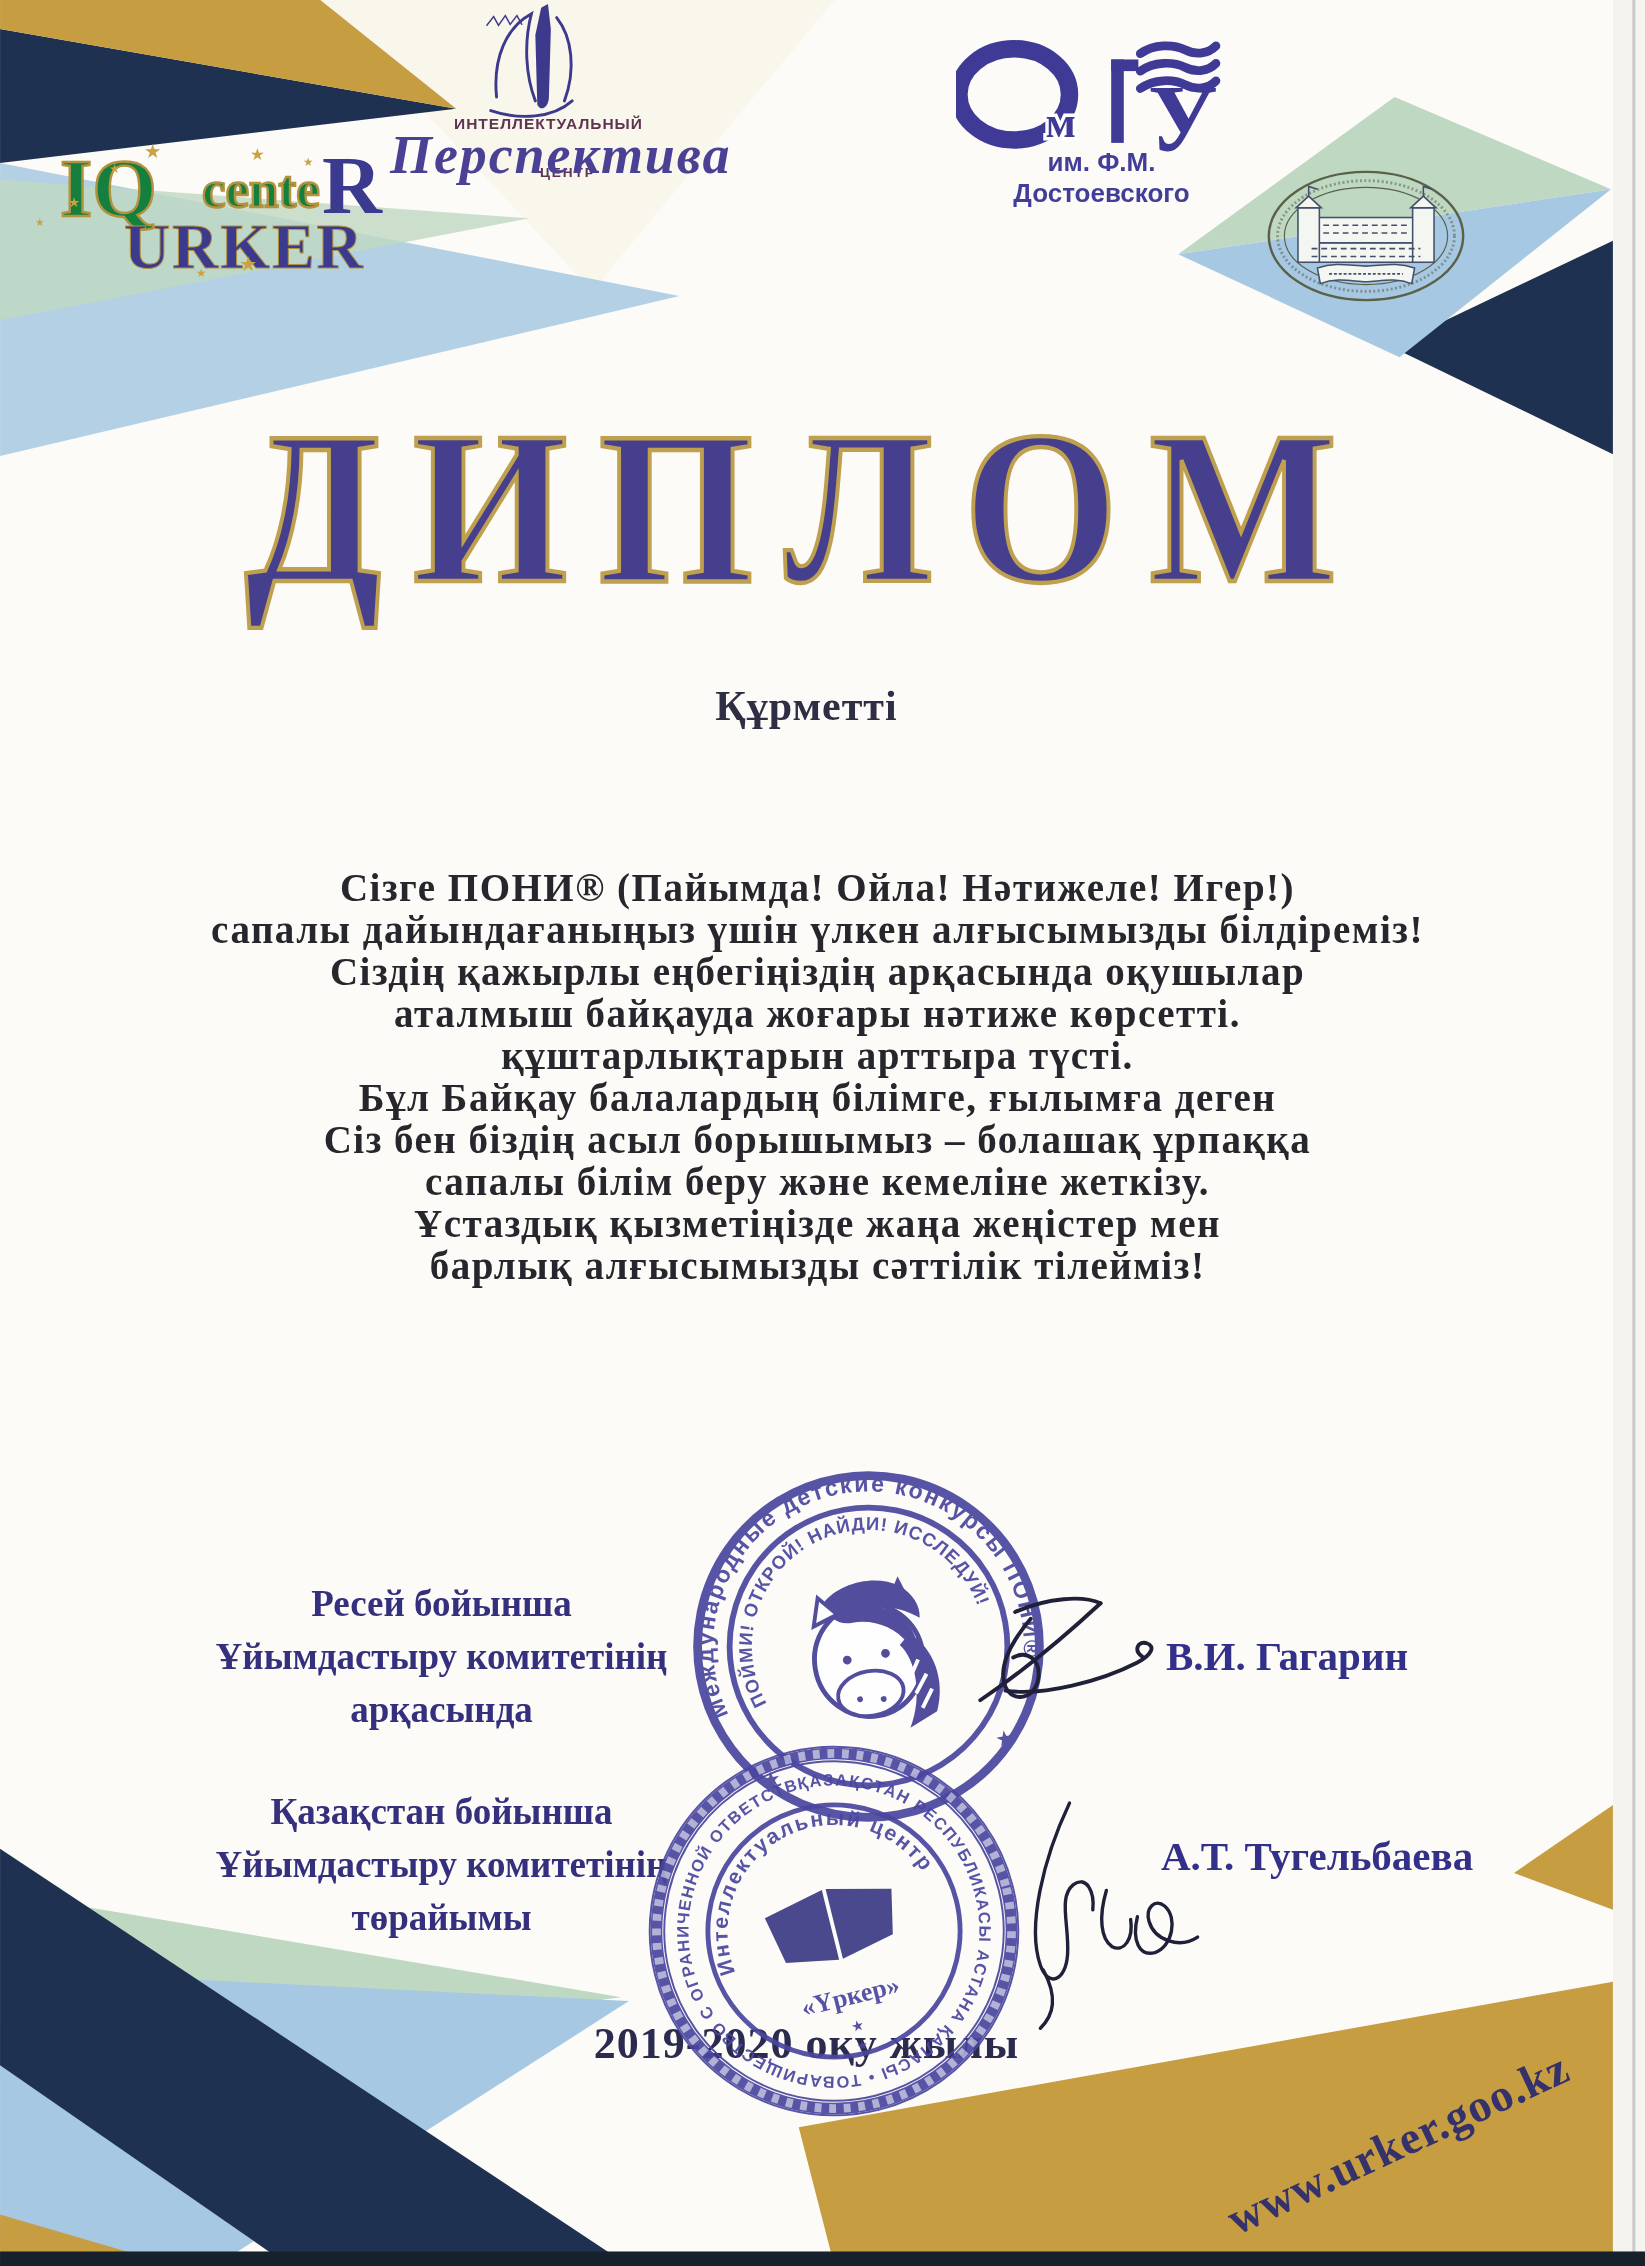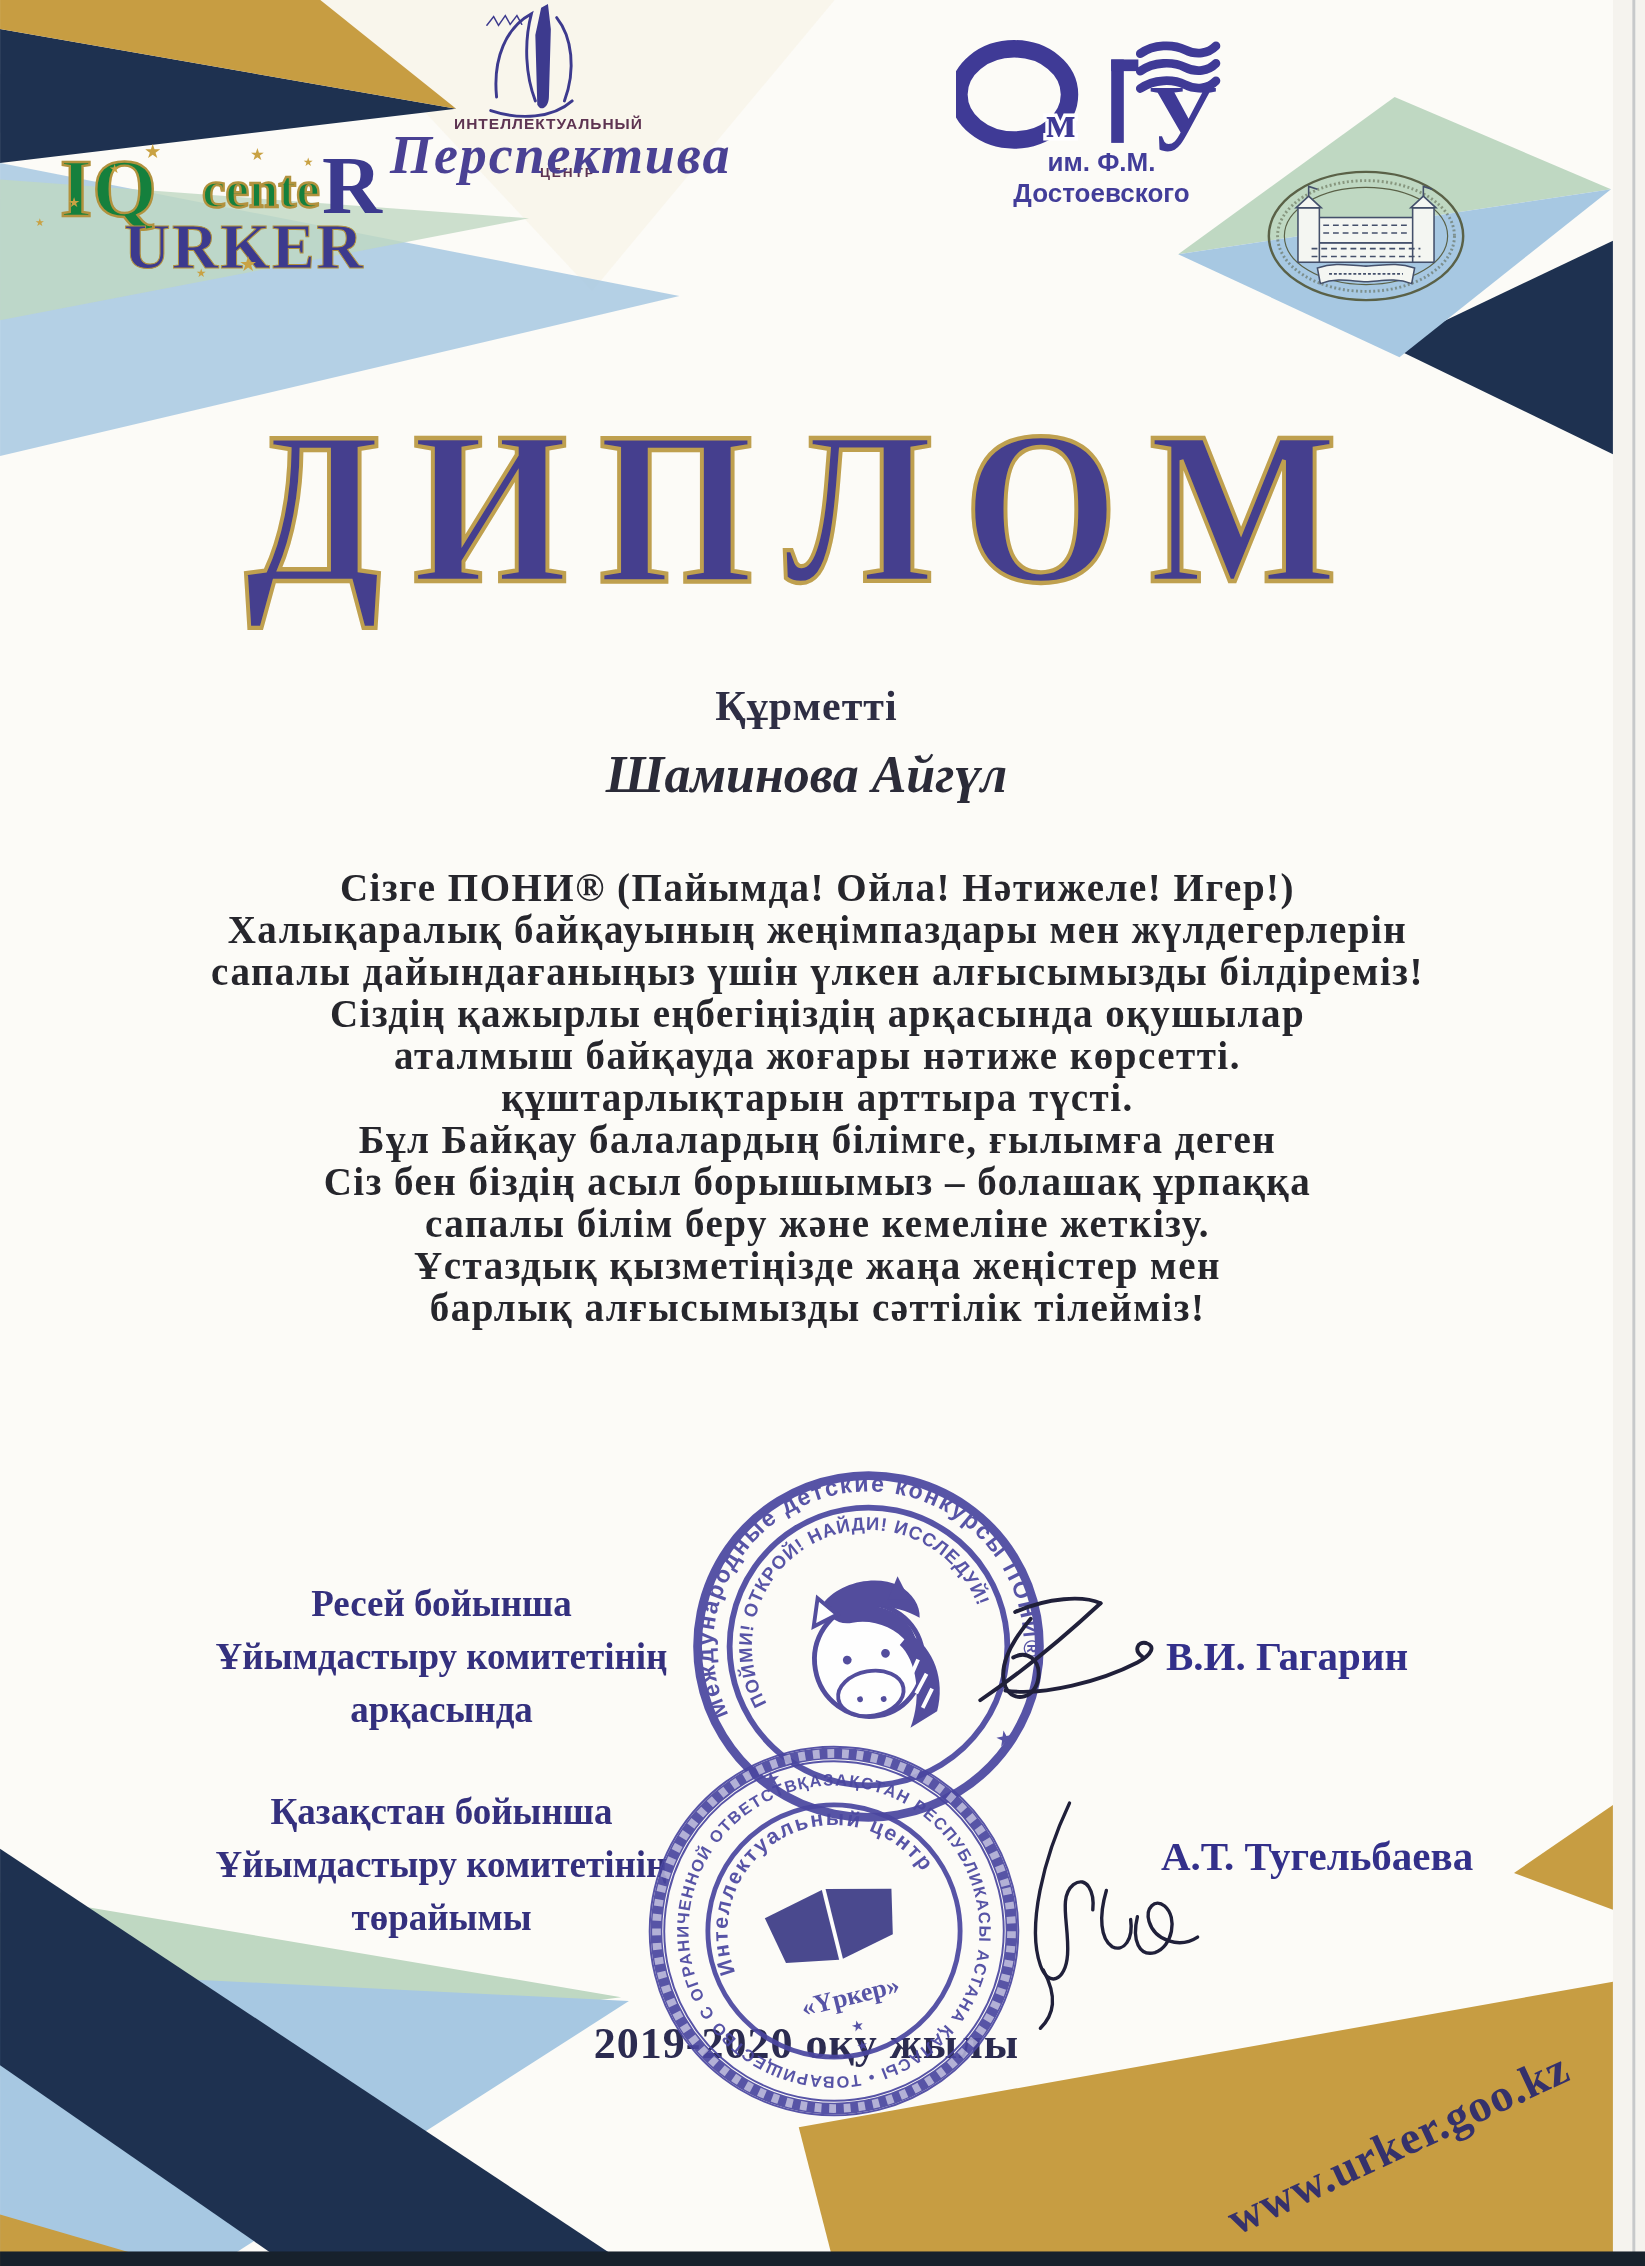--- a/index.html
+++ b/index.html
@@ -139,25 +139,23 @@
       <path d="M49,30 L49,20 L58,23" fill="none"></path>
       <path d="M167,30 L167,20 L176,23" fill="none"></path>
       <path d="M64,60 h88 M64,68 h88 M52,84 h112 M52,92 h112" stroke-dasharray="6 4" fill="none"></path>
       <path d="M58,104 C78,97 93,102 108,102 C123,102 138,97 158,104 L155,120 C137,113 121,118 108,118 C95,118 79,113 61,120 Z"></path>
       <path d="M70,110 h76" stroke-dasharray="3 2" fill="none"></path>
     </g>
   </svg>
 
   <div class="abs title ctr">ДИПЛОМ</div>
   <div class="abs salutation ctr">Құрметті</div>
-  <div class="abs recipient ctr">Шаминова Айгүл</div>
 
   <div class="abs body-text ctr">
     <div>Сізге ПОНИ® (Пайымда! Ойла! Нәтижеле! Игер!)</div>
-    <div>Халықаралық байқауының жеңімпаздары мен жүлдегерлерін</div>
     <div>сапалы дайындағаныңыз үшін үлкен алғысымызды білдіреміз!</div>
     <div>Сіздің қажырлы еңбегіңіздің арқасында оқушылар</div>
     <div>аталмыш байқауда жоғары нәтиже көрсетті.</div>
     <div>құштарлықтарын арттыра түсті.</div>
     <div>Бұл Байқау балалардың білімге, ғылымға деген</div>
     <div>Сіз бен біздің асыл борышымыз – болашақ ұрпаққа</div>
     <div>сапалы білім беру және кемеліне жеткізу.</div>
     <div>Ұстаздық қызметіңізде жаңа жеңістер мен</div>
     <div>барлық алғысымызды сәттілік тілейміз!</div>
   </div>

